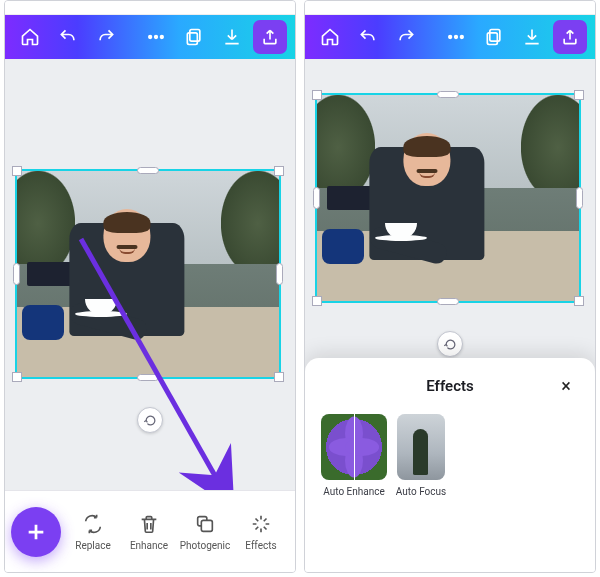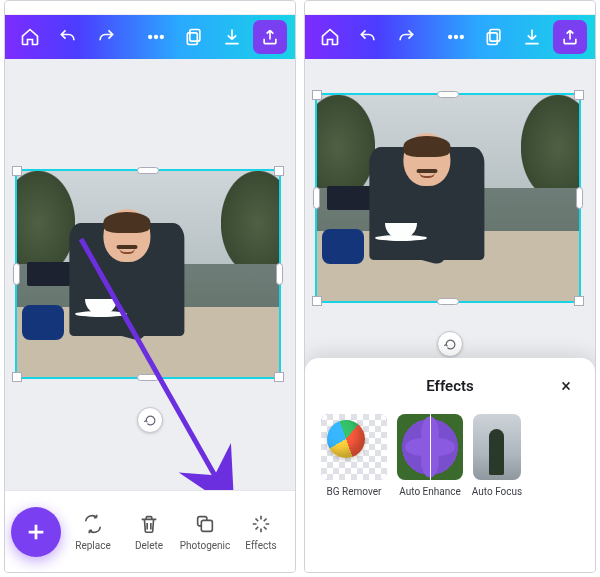--- a/index.html
+++ b/index.html
@@ -195,21 +195,21 @@
         <div class="tool">
           <svg width="22" height="22" viewBox="0 0 24 24">
               <path d="M4 9a7 7 0 0 1 12-4m0 0V2m0 3h-3M20 15a7 7 0 0 1-12 4m0 0v3m0-3h3"></path>
             </svg>
           <span>Replace</span>
         </div>
         <div class="tool">
           <svg width="22" height="22" viewBox="0 0 24 24">
               <path d="M4 7h16M9 7V5a1 1 0 0 1 1-1h4a1 1 0 0 1 1 1v2m2 0-1 13a1 1 0 0 1-1 1H9a1 1 0 0 1-1-1L7 7m3 4v7m4-7v7"></path>
             </svg>
-          <span>Delete</span>
+          <span>Enhance</span>
         </div>
         <div class="tool">
           <svg width="22" height="22" viewBox="0 0 24 24">
               <rect x="8" y="8" width="12" height="12" rx="2"></rect>
               <path d="M8 14H6a2 2 0 0 1-2-2V6a2 2 0 0 1 2-2h6a2 2 0 0 1 2 2v2"></path>
             </svg>
           <span>Photogenic</span>
         </div>
         <div class="tool">
           <svg width="22" height="22" viewBox="0 0 24 24">
@@ -306,27 +306,20 @@
     </div>
 
     <div class="sheet">
       <div class="sheet-head">
         <div class="sheet-title">Effects</div>
         <div class="close">
             <span>×</span>
           </div>
       </div>
       <div class="effects-row">
-        <div class="eff sel">
-          <div class="thumb">
-            <div class="checker"></div>
-              <div class="ball"></div>
-          </div>
-          <span>BG Remover</span>
-        </div>
         <div class="eff">
           <div class="thumb">
             <div class="flower"></div>
             <div class="petal" style="transform:translate(-50%,-90%)"></div>
             <div class="petal" style="transform:translate(-50%,-10%) rotate(180deg)"></div>
             <div class="petal" style="transform:translate(-95%,-50%) rotate(-90deg)"></div>
             <div class="petal" style="transform:translate(-5%,-50%) rotate(90deg)"></div>
             <div class="divider-line"></div>
           </div>
           <span>Auto Enhance</span>

